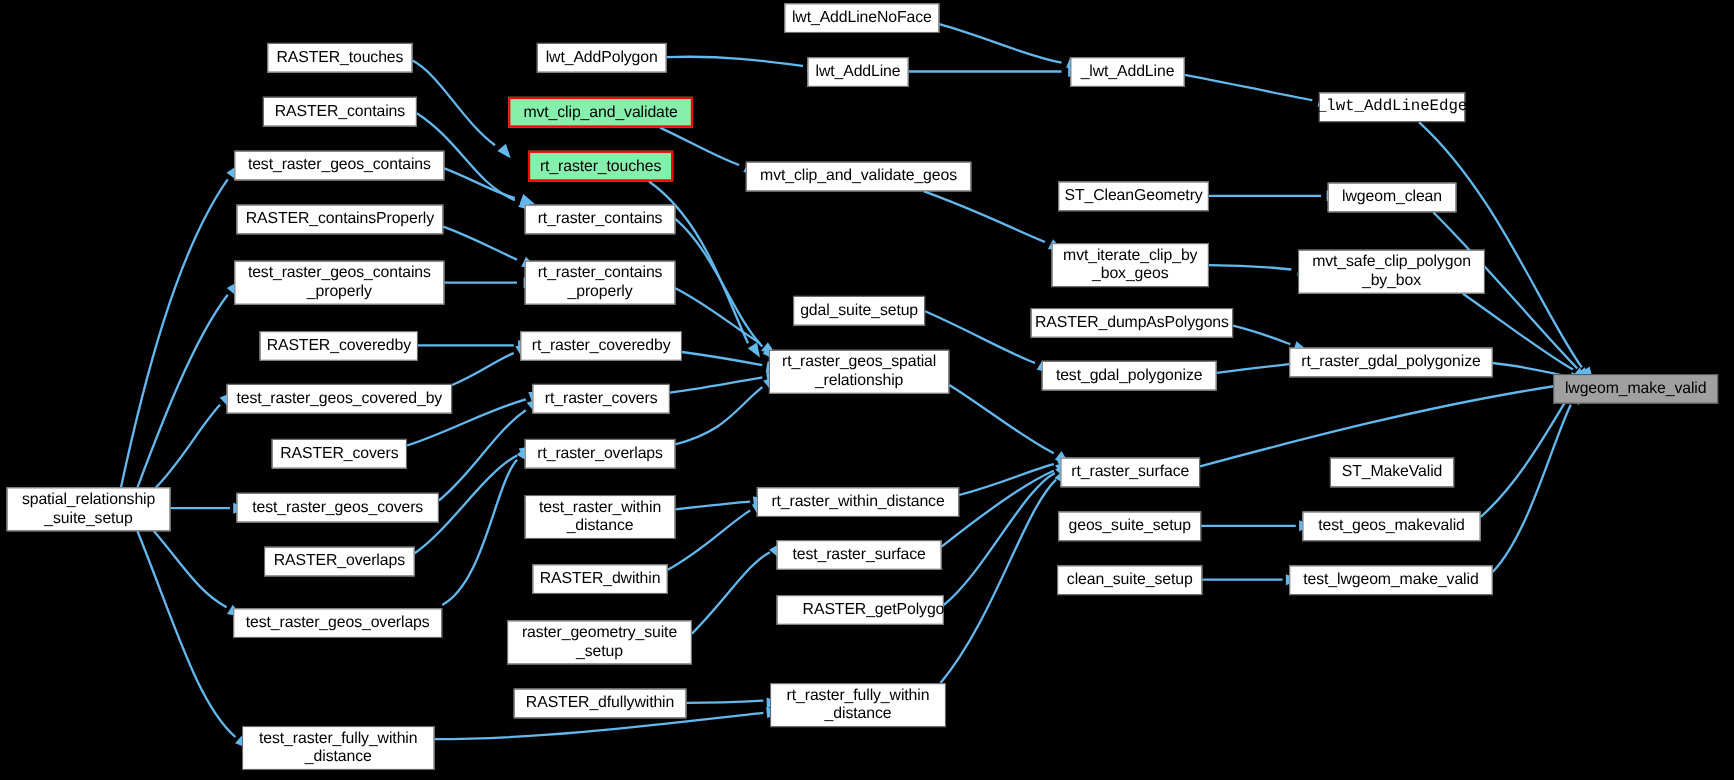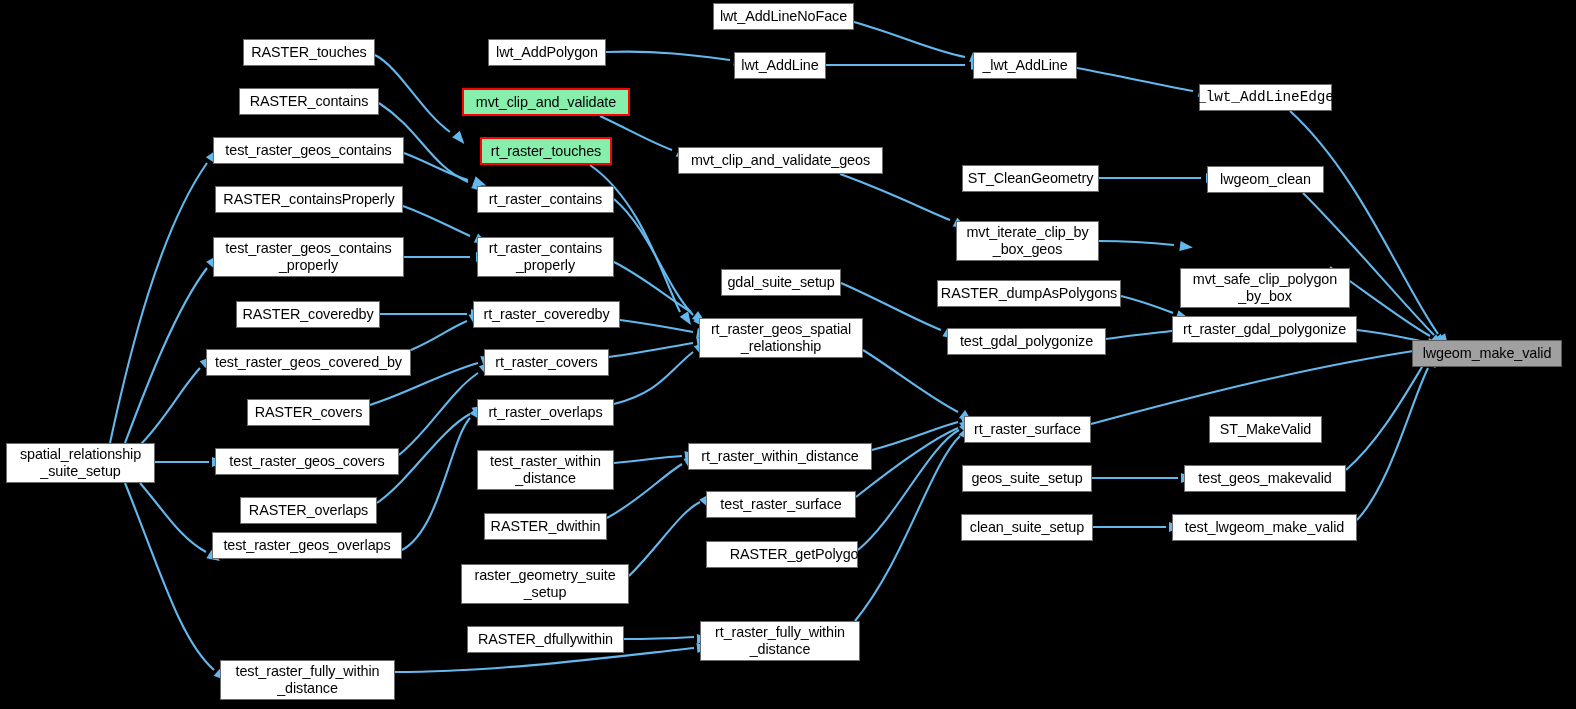--- a/index.html
+++ b/index.html
@@ -134,21 +134,21 @@
     <div class="node red" style="left: 462px; top: 88px; width: 168px; height: 28px;">mvt_clip_and_validate</div>
     <div class="node" style="left: 213px; top: 137px; width: 191px; height: 27px;">test_raster_geos_contains</div>
     <div class="node red" style="left: 480px; top: 137px; width: 132px; height: 28px;">rt_raster_touches</div>
     <div class="node" style="left: 678px; top: 147px; width: 205px; height: 27px;">mvt_clip_and_validate_geos</div>
     <div class="node" style="left: 962px; top: 165px; width: 137px; height: 27px;">ST_CleanGeometry</div>
     <div class="node" style="left: 1207px; top: 166px; width: 117px; height: 27px;">lwgeom_clean</div>
     <div class="node" style="left: 215px; top: 186px; width: 188px; height: 27px;">RASTER_containsProperly</div>
     <div class="node" style="left: 477px; top: 186px; width: 137px; height: 27px;">rt_raster_contains</div>
     <div class="node" style="left: 956px; top: 221px; width: 143px; height: 40px;">mvt_iterate_clip_by
 _box_geos</div>
-    <div class="node" style="left: 1180px; top: 227px; width: 170px; height: 40px; margin-top: 41px;">mvt_safe_clip_polygon
+    <div class="node" style="left: 1180px; top: 227px; width: 170px; height: 40px;">mvt_safe_clip_polygon
 _by_box</div>
     <div class="node" style="left: 213px; top: 237px; width: 191px; height: 40px;">test_raster_geos_contains
 _properly</div>
     <div class="node" style="left: 477px; top: 237px; width: 137px; height: 40px;">rt_raster_contains
 _properly</div>
     <div class="node" style="left: 721px; top: 269px; width: 120px; height: 27px;">gdal_suite_setup</div>
     <div class="node" style="left: 937px; top: 280px; width: 184px; height: 27px;">RASTER_dumpAsPolygons</div>
     <div class="node" style="left: 236px; top: 301px; width: 144px; height: 27px;">RASTER_coveredby</div>
     <div class="node" style="left: 473px; top: 301px; width: 147px; height: 27px;">rt_raster_coveredby</div>
     <div class="node" style="left: 699px; top: 318px; width: 164px; height: 40px;">rt_raster_geos_spatial
@@ -168,21 +168,21 @@
     <div class="node" style="left: 477px; top: 450px; width: 137px; height: 40px;">test_raster_within
 _distance</div>
     <div class="node" style="left: 688px; top: 443px; width: 184px; height: 27px;">rt_raster_within_distance</div>
     <div class="node" style="left: 962px; top: 465px; width: 130px; height: 27px;">geos_suite_setup</div>
     <div class="node" style="left: 1184px; top: 465px; width: 162px; height: 27px;">test_geos_makevalid</div>
     <div class="node" style="left: 240px; top: 497px; width: 137px; height: 27px;">RASTER_overlaps</div>
     <div class="node" style="left: 706px; top: 491px; width: 150px; height: 27px;">test_raster_surface</div>
     <div class="node" style="left: 484px; top: 513px; width: 123px; height: 27px;">RASTER_dwithin</div>
     <div class="node" style="left: 961px; top: 514px; width: 132px; height: 27px;">clean_suite_setup</div>
     <div class="node" style="left: 1172px; top: 514px; width: 185px; height: 27px;">test_lwgeom_make_valid</div>
-    <div class="node" style="left: 212px; top: 532px; width: 190px; height: 27px;">test_raster_geos_overlaps</div>
+    <div class="node" style="left: 212px; top: 553px; width: 190px; height: 27px;">test_raster_geos_overlaps</div>
     <div class="node" style="left: 706px; top: 541px; width: 152px; height: 27px; padding-left: 32px;">RASTER_getPolygon</div>
     <div class="node" style="left: 461px; top: 564px; width: 168px; height: 40px;">raster_geometry_suite
 _setup</div>
     <div class="node" style="left: 467px; top: 626px; width: 157px; height: 27px;">RASTER_dfullywithin</div>
     <div class="node" style="left: 700px; top: 621px; width: 160px; height: 40px;">rt_raster_fully_within
 _distance</div>
     <div class="node" style="left: 220px; top: 660px; width: 175px; height: 40px;">test_raster_fully_within
 _distance</div>
   </div>
 

